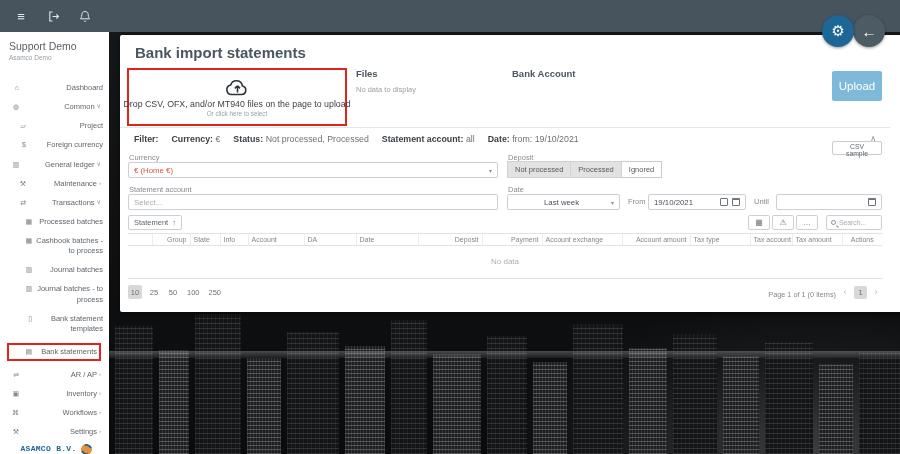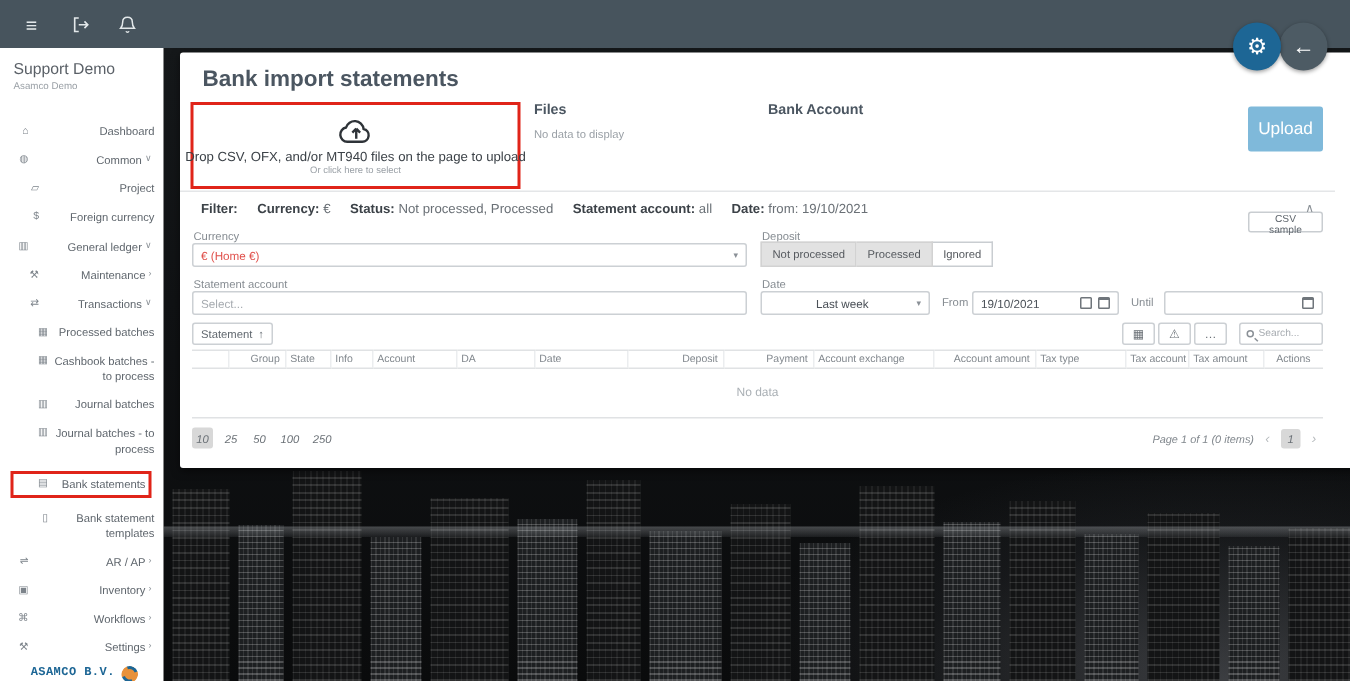--- a/index.html
+++ b/index.html
@@ -107,21 +107,21 @@
   .grid-table{position:absolute;left:8px;top:198px;width:754px;border-collapse:collapse;table-layout:fixed;}
   .grid-table th{font-size:7px;font-weight:400;color:#82888e;border-top:1px solid #e0e2e4;
     border-bottom:1px solid #e0e2e4;border-left:1px solid #ebedef;padding:2px 3px;text-align:left;
     white-space:nowrap;overflow:hidden;}
   .grid-table th:first-child{border-left:none;}
   .grid-table th.r{text-align:right;}
   .grid-table th.c{text-align:center;}
   .no-data{position:absolute;left:8px;top:222px;width:754px;text-align:center;font-size:8px;color:#aab0b5;}
   .body-line{position:absolute;left:8px;top:243px;width:754px;border-bottom:1px solid #e0e2e4;}
 
-  .pager{position:absolute;left:8px;top:250px;width:754px;display:flex;align-items:center;font-size:7.5px;color:#6a7076;font-style:italic;}
+  .pager{position:absolute;left:8px;top:250px;width:754px;display:flex;align-items:flex-end;font-size:7.5px;color:#6a7076;}
   .psize{min-width:14px;height:14px;display:flex;align-items:center;justify-content:center;padding:0 2px;
     border-radius:2px;margin-right:5px;cursor:pointer;color:#6a7076;}
   .psize.sel{background:#d8d8d8;}
   .pager .info{margin-left:auto;color:#82888e;font-size:7.3px;}
   .pnav{width:12px;height:14px;display:flex;align-items:center;justify-content:center;color:#b6babd;
     font-size:9px;cursor:pointer;margin-left:3px;}
   .pnum{min-width:13px;height:13px;display:flex;align-items:center;justify-content:center;background:#d8d8d8;
     border-radius:2px;margin-left:3px;cursor:pointer;}
 </style>
 </head>
@@ -209,27 +209,27 @@
       <span class="lbl">Cashbook batches - to process</span>
     </div>
     <div class="sb-item ind2">
       <span class="ic">▥</span>
       <span class="lbl">Journal batches</span>
     </div>
     <div class="sb-item ind2">
       <span class="ic">▥</span>
       <span class="lbl">Journal batches - to process</span>
     </div>
+    <div class="sb-item ind2">
+      <span class="ic">▯</span>
+      <span class="lbl">Bank statement templates</span>
+    </div>
     <div class="sb-item hl">
       <span class="ic">▤</span>
       <span class="lbl">Bank statements</span>
-    </div>
-    <div class="sb-item ind2">
-      <span class="ic">▯</span>
-      <span class="lbl">Bank statement templates</span>
     </div>
     <div class="sb-item">
       <span class="ic">⇌</span>
       <span class="lbl">AR / AP</span>
       <span class="chev">›</span>
     </div>
     <div class="sb-item">
       <span class="ic">▣</span>
       <span class="lbl">Inventory</span>
       <span class="chev">›</span>

